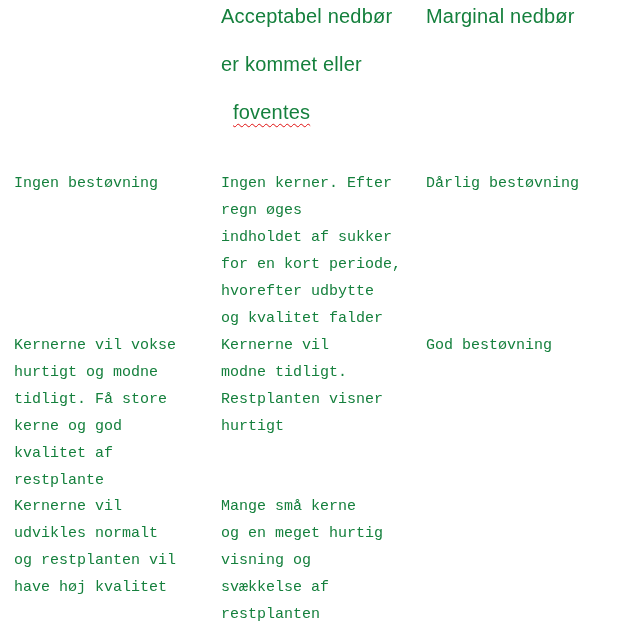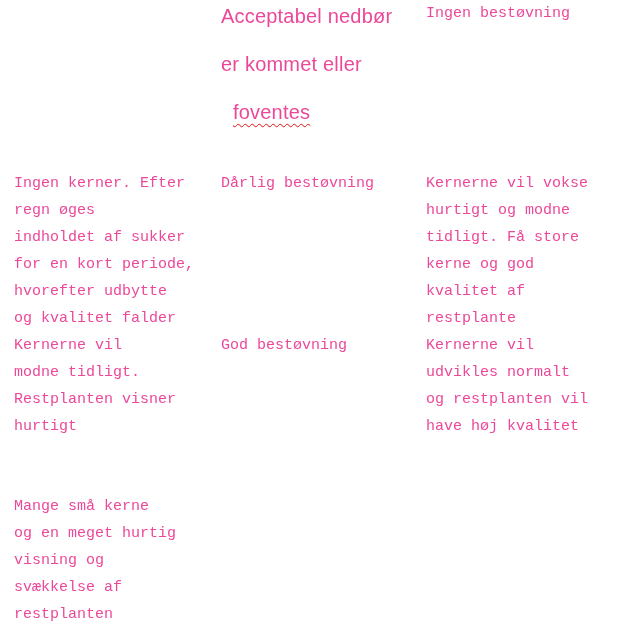--- a/index.html
+++ b/index.html
@@ -6,21 +6,21 @@
     margin: 0;
     padding: 0;
     background: #ffffff;
   }
   .page {
     position: relative;
     width: 640px;
     height: 632px;
     background: #ffffff;
     overflow: hidden;
-    color: #ec4899;
+    color: #15803d;
   }
   .grid {
     display: grid;
     grid-template-columns: 207px 205px 228px;
     grid-template-rows: 170px 162px 161px 139px;
     width: 640px;
     height: 632px;
   }
   .cell {
     box-sizing: border-box;
@@ -61,20 +61,23 @@
 
 <div class="page">
   <div class="grid">
 
     <div class="cell header-cell"></div>
     <div class="cell header-cell">
       <p class="first">Acceptabel nedbør
 er kommet eller</p>
       <p><span class="misspelled">foventes</span></p>
     </div>
+    <div class="cell header-cell">
+      <p class="first">Marginal nedbør</p>
+    </div>
 
     <div class="cell body-cell">Ingen bestøvning</div>
     <div class="cell body-cell">Ingen kerner. Efter
 regn øges
 indholdet af sukker
 for en kort periode,
 hvorefter udbytte
 og kvalitet falder</div>
 
     <div class="cell body-cell">Dårlig bestøvning</div>

